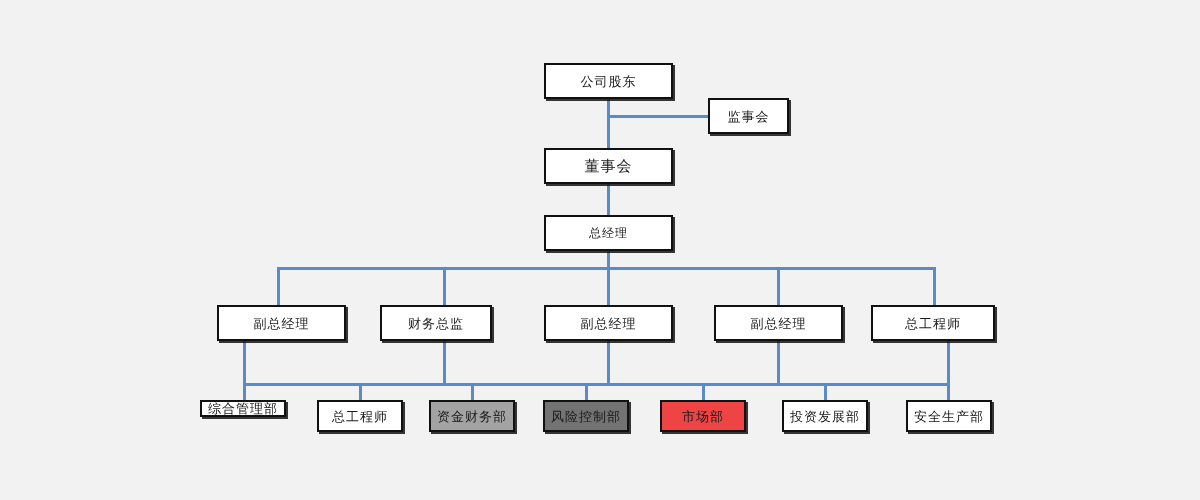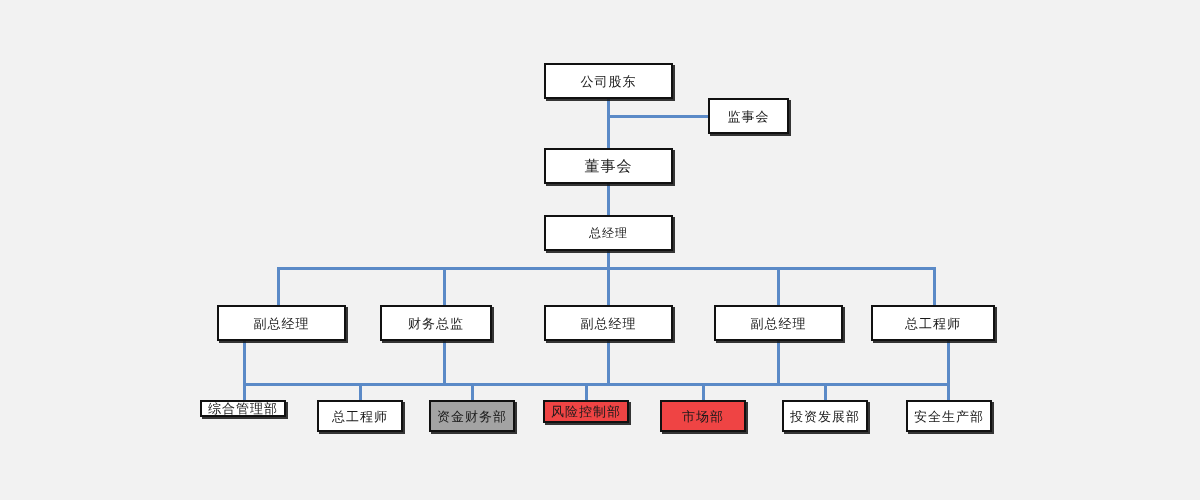--- a/index.html
+++ b/index.html
@@ -110,21 +110,21 @@
       </div>
       <div class="node level-4" style="left: 200px; top: 400px; width: 86px; height: 17px; background: rgb(255, 255, 255); border-color: rgb(17, 17, 17); text-align: right;">
         <span class="label">综合管理部</span>
       </div>
       <div class="node level-4" style="left: 317px; top: 400px; width: 86px; height: 32px; background: rgb(255, 255, 255); border-color: rgb(17, 17, 17);">
         <span class="label">总工程师</span>
       </div>
       <div class="node level-4" style="left: 429px; top: 400px; width: 86px; height: 32px; background: #a3a3a3; border-color: rgb(17, 17, 17);">
         <span class="label">资金财务部</span>
       </div>
-      <div class="node level-4" style="left: 543px; top: 400px; width: 86px; height: 23px; background: #ef4444; border-color: rgb(17, 17, 17);">
+      <div class="node level-4" style="left: 543px; top: 400px; width: 86px; height: 32px; background: #737373; border-color: rgb(17, 17, 17);">
         <span class="label">风险控制部</span>
       </div>
       <div class="node level-4" style="left: 660px; top: 400px; width: 86px; height: 32px; background: #ef4444; border-color: rgb(17, 17, 17); text-align: right;">
         <span class="label">市场部</span>
       </div>
       <div class="node level-4" style="left: 782px; top: 400px; width: 86px; height: 32px; background: rgb(255, 255, 255); border-color: rgb(17, 17, 17);">
         <span class="label">投资发展部</span>
       </div>
       <div class="node level-4" style="left: 906px; top: 400px; width: 86px; height: 32px; background: rgb(255, 255, 255); border-color: rgb(17, 17, 17);">
         <span class="label">安全生产部</span>

